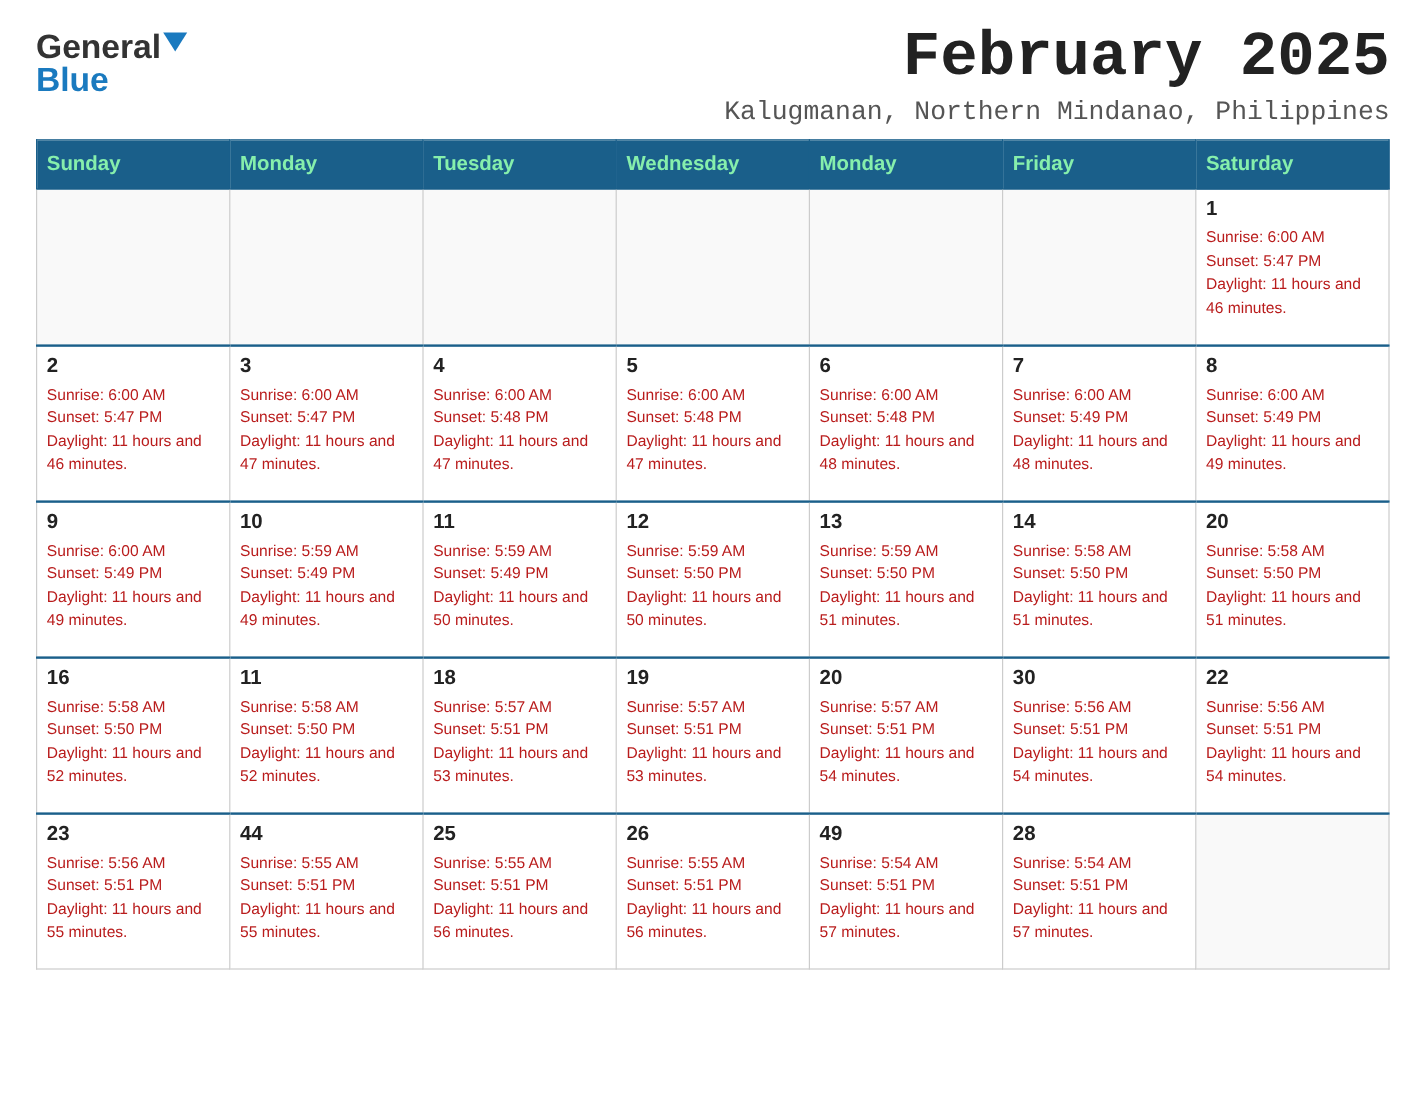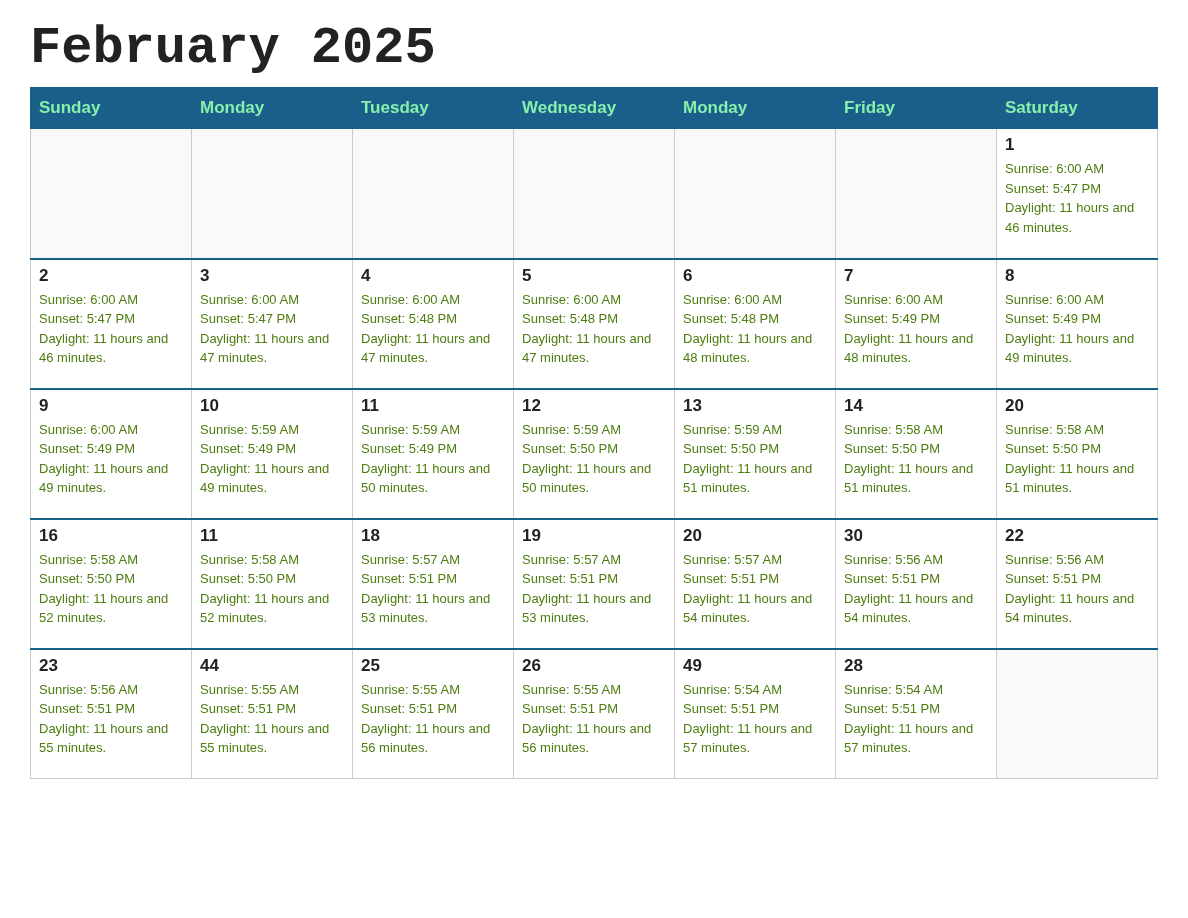--- a/index.html
+++ b/index.html
@@ -84,36 +84,44 @@
       height: 130px;
     }
     .day-number {
       font-size: 17px;
       font-weight: bold;
       color: #222;
       margin-bottom: 4px;
     }
     .day-info {
       font-size: 13px;
-      color: #4d7c0f;
+      color: #b91c1c;
       line-height: 1.5;
     }
     .empty-cell {
       background: #f9f9f9;
     }
     .row-separator td {
       border-top: 2px solid #1a5f8a;
     }
   </style>
 </head>
 <body>
 
 <div class="header-area">
+  <div class="logo">
+    <div style="display:flex; align-items:center;">
+      <span class="logo-general">General</span>
+      <span class="logo-triangle"></span>
+    </div>
+    <span class="logo-blue">Blue</span>
+  </div>
   <div class="title-area">
     <div class="calendar-title">February 2025</div>
+    <div class="calendar-subtitle">Kalugmanan, Northern Mindanao, Philippines</div>
   </div>
 </div>
 
 <table class="calendar-table">
   <thead>
     <tr>
     <th>Sunday</th>
         <th>Monday</th>
         <th>Tuesday</th>
         <th>Wednesday</th>

